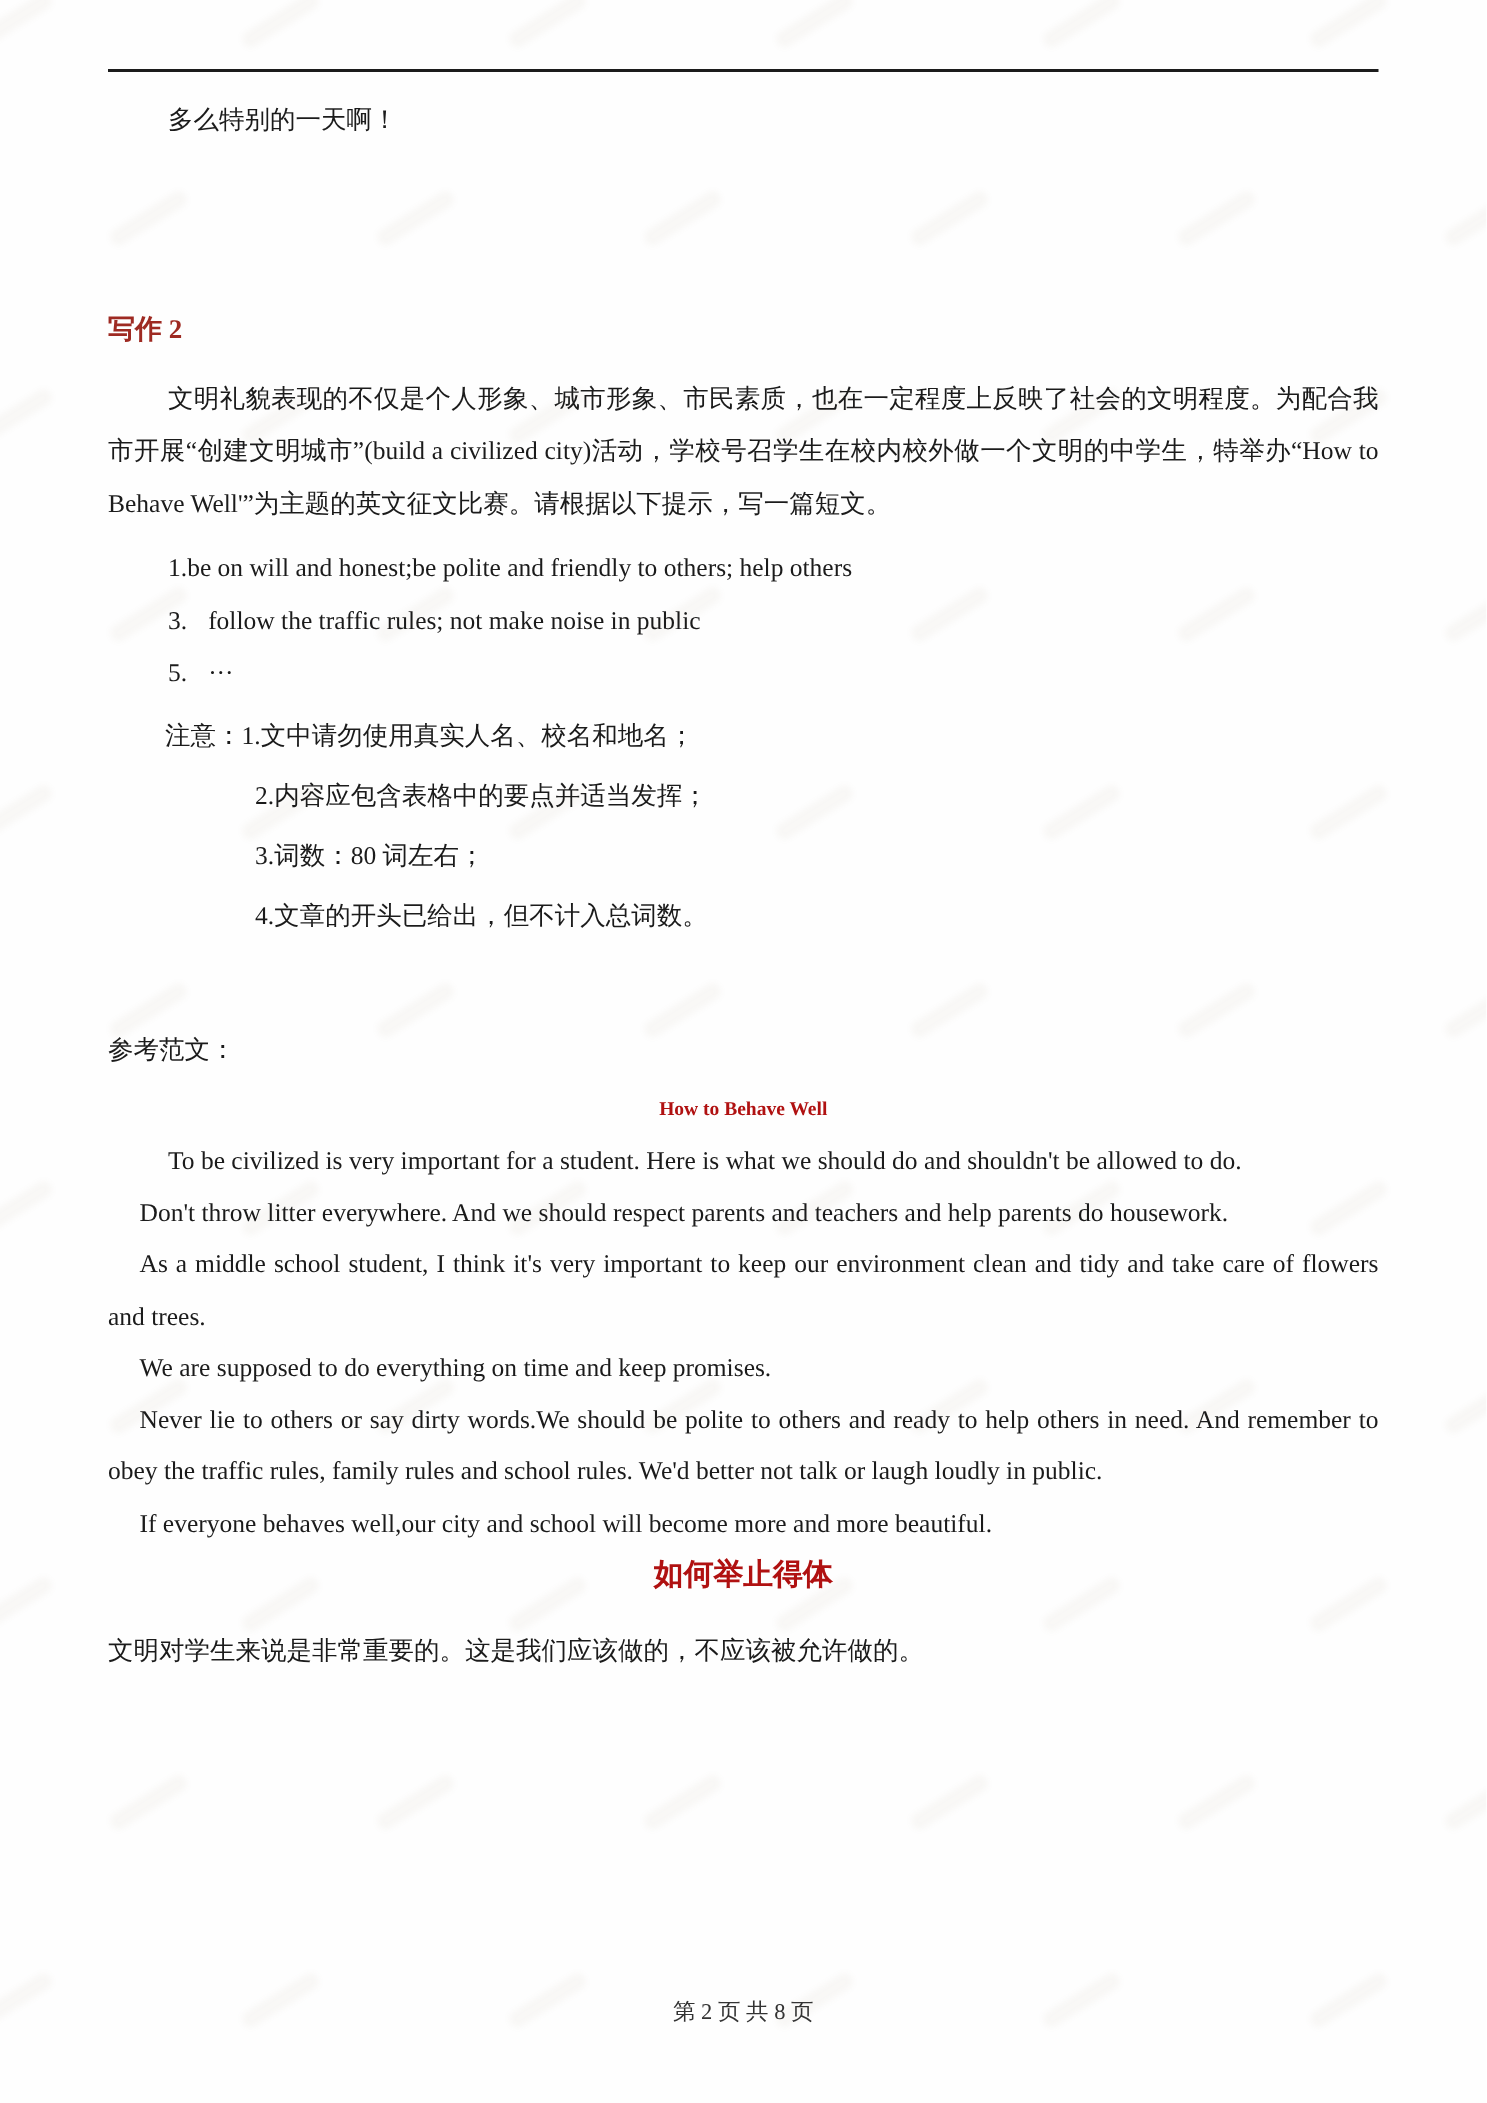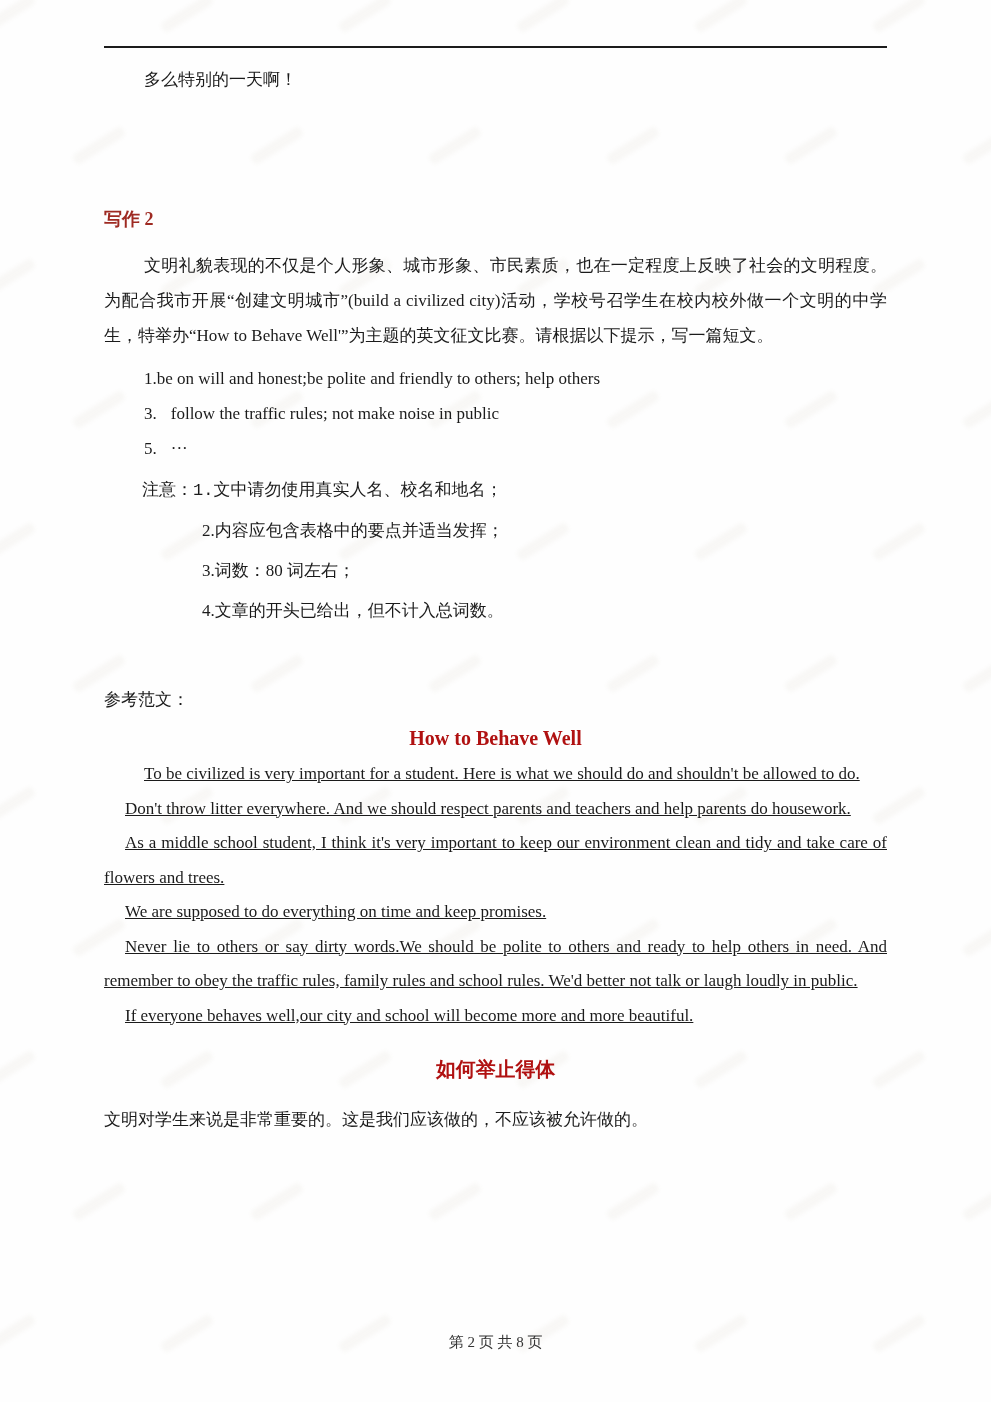--- a/index.html
+++ b/index.html
@@ -30,21 +30,21 @@
     height: 11px;
     background: #9c8a6c;
     opacity: 0.055;
     border-radius: 5px;
     transform: rotate(-32deg);
     filter: blur(2px);
   }
   .content {
     position: relative;
     z-index: 1;
-    padding: 0 104px;
+    padding: 0 72px;
   }
   .top-rule {
     margin-top: 46px;
     height: 2px;
     background: #1c1c1c;
   }
   .prev-line {
     margin-top: 14px;
     text-indent: 40px;
   }
@@ -64,41 +64,39 @@
     margin-top: 8px;
     padding-left: 40px;
   }
   .task-points li { line-height: 35px; }
   .pt-num { margin-right: 14px; }
   .task-points li.first .pt-num { margin-right: 0; }
   .notes {
     margin-top: 5px;
     line-height: 40px;
   }
-  .note-first { padding-left: 38px; font-family: Liberation Mono, monospace; }
+  .note-first { padding-left: 38px; }
   .note-rest  { padding-left: 98px; }
   .essay-label { margin-top: 51px; }
   .essay-title {
     margin-top: 4px;
     text-align: center;
     font-weight: bold;
     color: #b01111;
-    font-size: 20px;
+    font-size: 13px;
   }
   .essay-body {
     margin-top: 1px;
     line-height: 34.5px;
     text-align: justify;
-    text-decoration: underline;
   }
   .essay-body p { margin: 0; }
   .indent-lg { text-indent: 40px; }
   .indent-sm { text-indent: 21px; }
   .trans-title {
-    margin-top: 19px;
     text-align: center;
     font-weight: bold;
     color: #b01111;
   }
   .trans-line { margin-top: 15px; }
   .page-footer {
     position: absolute;
     left: 0;
     right: 0;
     bottom: 42px;

